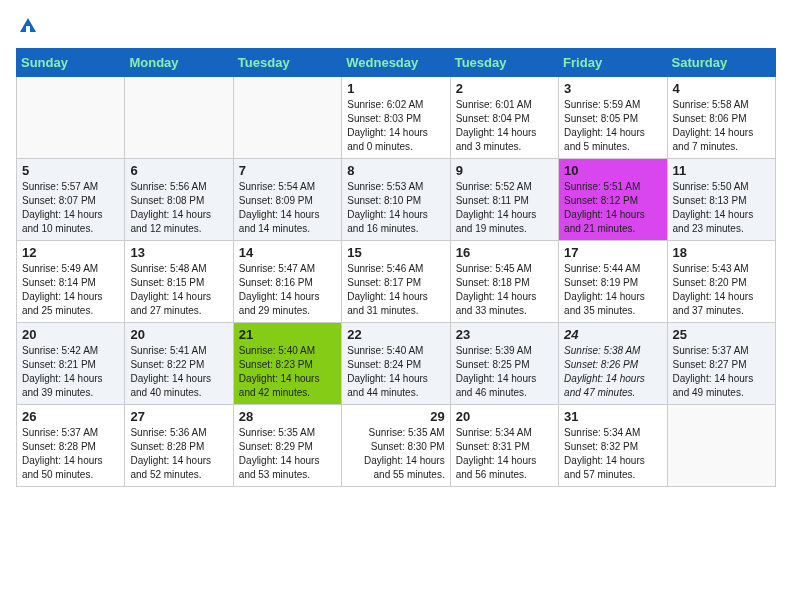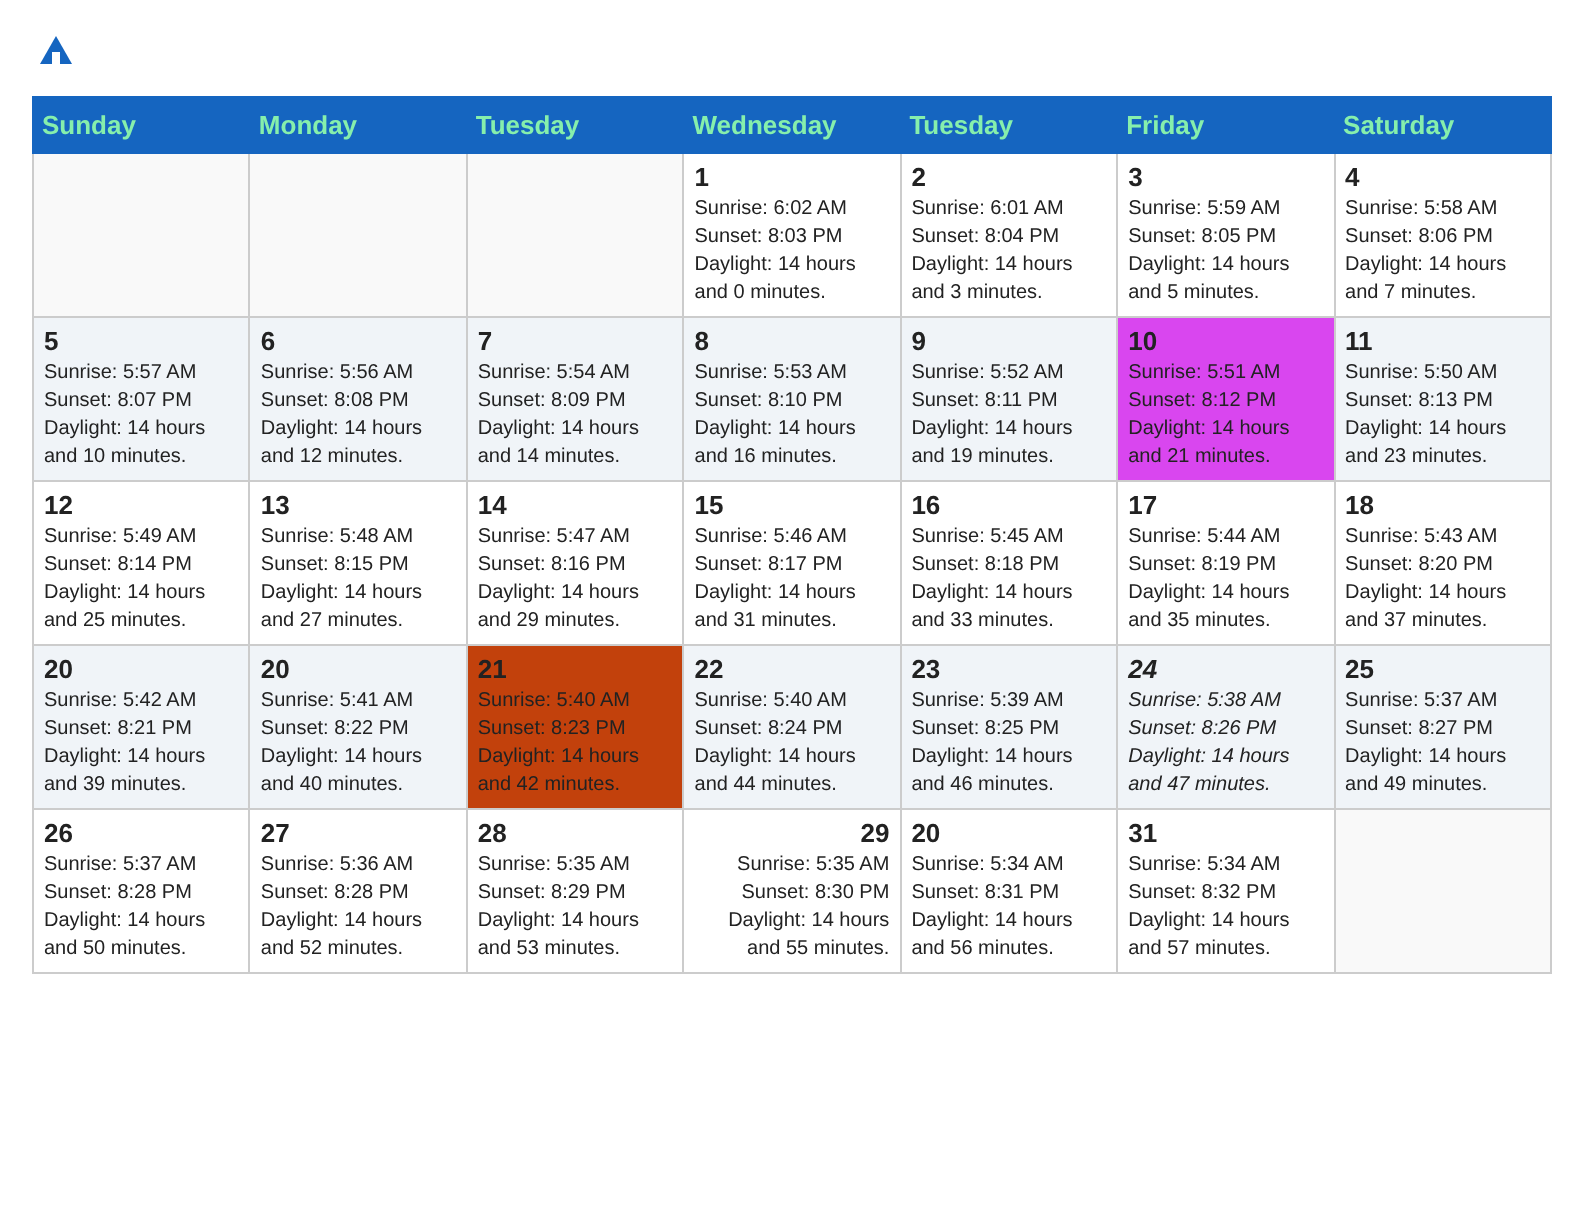--- a/index.html
+++ b/index.html
@@ -217,21 +217,21 @@
       </tr>
       <tr>
         <td style="background: rgb(240, 244, 248);">
           <span class="day-num">20</span>
           <div class="day-info">Sunrise: 5:42 AM<br>Sunset: 8:21 PM<br>Daylight: 14 hours<br>and 39 minutes.</div>
         </td>
         <td style="background: rgb(240, 244, 248);">
           <span class="day-num">20</span>
           <div class="day-info">Sunrise: 5:41 AM<br>Sunset: 8:22 PM<br>Daylight: 14 hours<br>and 40 minutes.</div>
         </td>
-        <td style="background: #c2410c;">
+        <td style="background: #84cc16;">
           <span class="day-num">21</span>
           <div class="day-info">Sunrise: 5:40 AM<br>Sunset: 8:23 PM<br>Daylight: 14 hours<br>and 42 minutes.</div>
         </td>
         <td style="background: rgb(240, 244, 248);">
           <span class="day-num">22</span>
           <div class="day-info">Sunrise: 5:40 AM<br>Sunset: 8:24 PM<br>Daylight: 14 hours<br>and 44 minutes.</div>
         </td>
         <td style="background: rgb(240, 244, 248);">
           <span class="day-num">23</span>
           <div class="day-info">Sunrise: 5:39 AM<br>Sunset: 8:25 PM<br>Daylight: 14 hours<br>and 46 minutes.</div>

